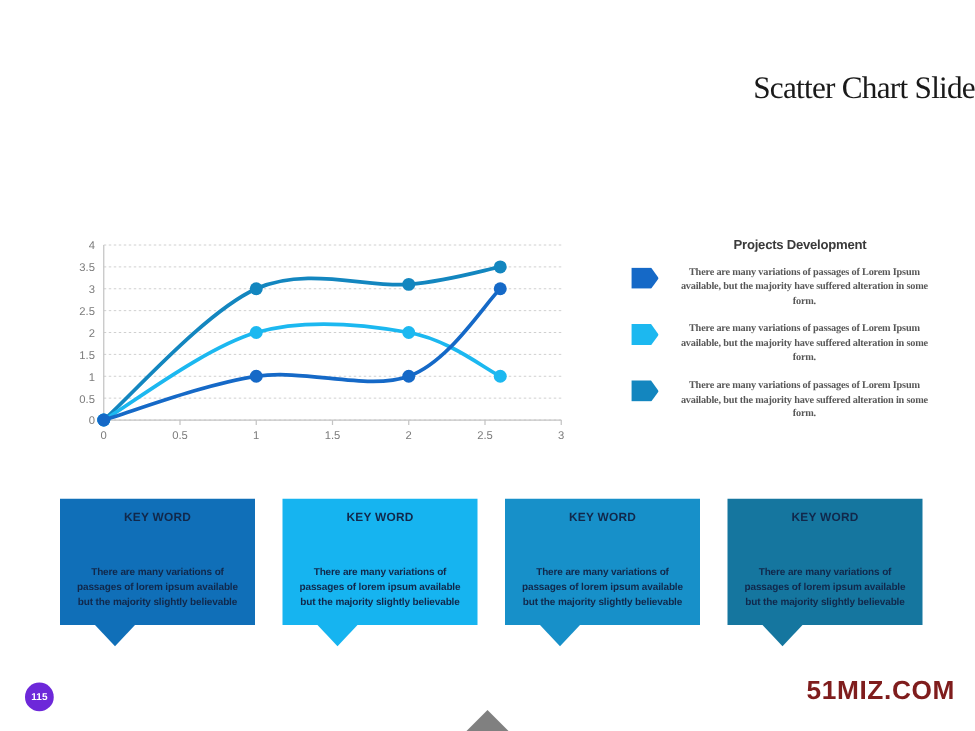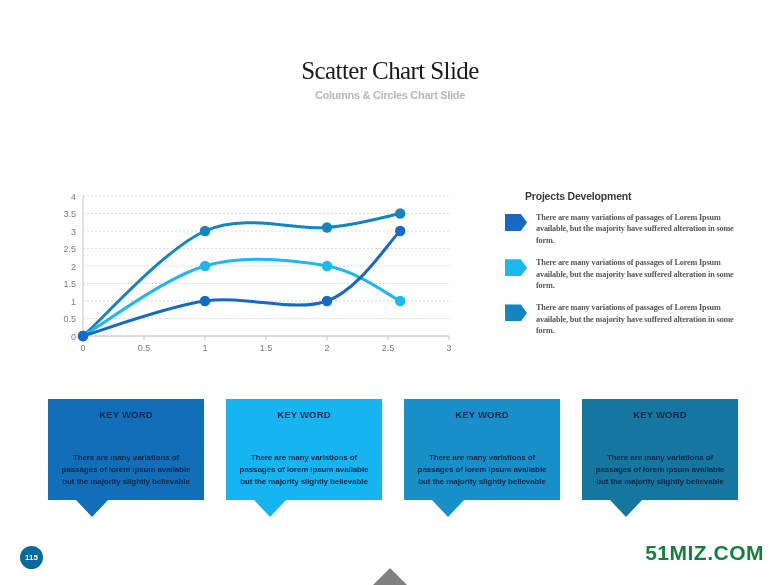--- a/index.html
+++ b/index.html
@@ -14,21 +14,21 @@
     overflow: hidden;
     font-family: "Liberation Sans", sans-serif;
   }
 
   
   #slide-header {
     position: absolute;
     top: 56px;
     left: 0;
     width: 780px;
-    text-align: center;
+    text-align: right;
   }
   #slide-title {
     font-family: "Liberation Serif", serif;
     font-size: 25px;
     color: #1a1a1a;
     letter-spacing: -0.6px;
     line-height: 30px;
     white-space: nowrap;
   }
   #slide-subtitle {
@@ -49,20 +49,21 @@
     height: 175px;
   }
   #chart-svg { display: block; }
 
   
   #legend-block {
     position: absolute;
     left: 505px;
     top: 190px;
     width: 250px;
+    text-align: center;
   }
   #legend-title {
     font-size: 10.5px;
     font-weight: bold;
     color: #3a3a3a;
     margin-left: 20px;
     margin-bottom: 10px;
     letter-spacing: -0.2px;
   }
   .legend-row {
@@ -130,55 +131,54 @@
   }
 
   
   #page-badge {
     position: absolute;
     left: 20px;
     bottom: 16px;
     width: 23px;
     height: 23px;
     border-radius: 50%;
-    background: #0369a1;
+    background: #6d28d9;
     color: #ffffff;
     font-size: 8px;
     font-weight: bold;
     display: flex;
     align-items: center;
     justify-content: center;
   }
   #watermark {
     position: absolute;
     right: 16px;
     bottom: 20px;
     font-size: 21px;
     font-weight: bold;
-    color: #15803d;
+    color: #7f1d1d;
     letter-spacing: 0.5px;
   }
   #bottom-arrow {
     position: absolute;
     left: 50%;
     margin-left: -17px;
     bottom: 0px;
     width: 0;
     height: 0;
     border-left: 17px solid transparent;
     border-right: 17px solid transparent;
     border-bottom: 17px solid #808080;
   }
 </style>
 </head>
 <body>
 
 <div id="slide-header">
   <div id="slide-title">Scatter Chart Slide</div>
-  <div id="slide-subtitle">Columns &amp; Circles Chart Slide</div>
 </div>
 
 <div id="chart-block">
   <svg id="chart-svg" width="400" height="175" viewBox="0 0 400 175">
     <g id="grid-lines">
         <line x1="26" x2="392" y1="148" y2="148" stroke="#d0d0d0" stroke-width="0.8" stroke-dasharray="2,2"></line>
         <line x1="26" x2="392" y1="130.5" y2="130.5" stroke="#d0d0d0" stroke-width="0.8" stroke-dasharray="2,2"></line>
         <line x1="26" x2="392" y1="113" y2="113" stroke="#d0d0d0" stroke-width="0.8" stroke-dasharray="2,2"></line>
         <line x1="26" x2="392" y1="95.5" y2="95.5" stroke="#d0d0d0" stroke-width="0.8" stroke-dasharray="2,2"></line>
         <line x1="26" x2="392" y1="78" y2="78" stroke="#d0d0d0" stroke-width="0.8" stroke-dasharray="2,2"></line>

